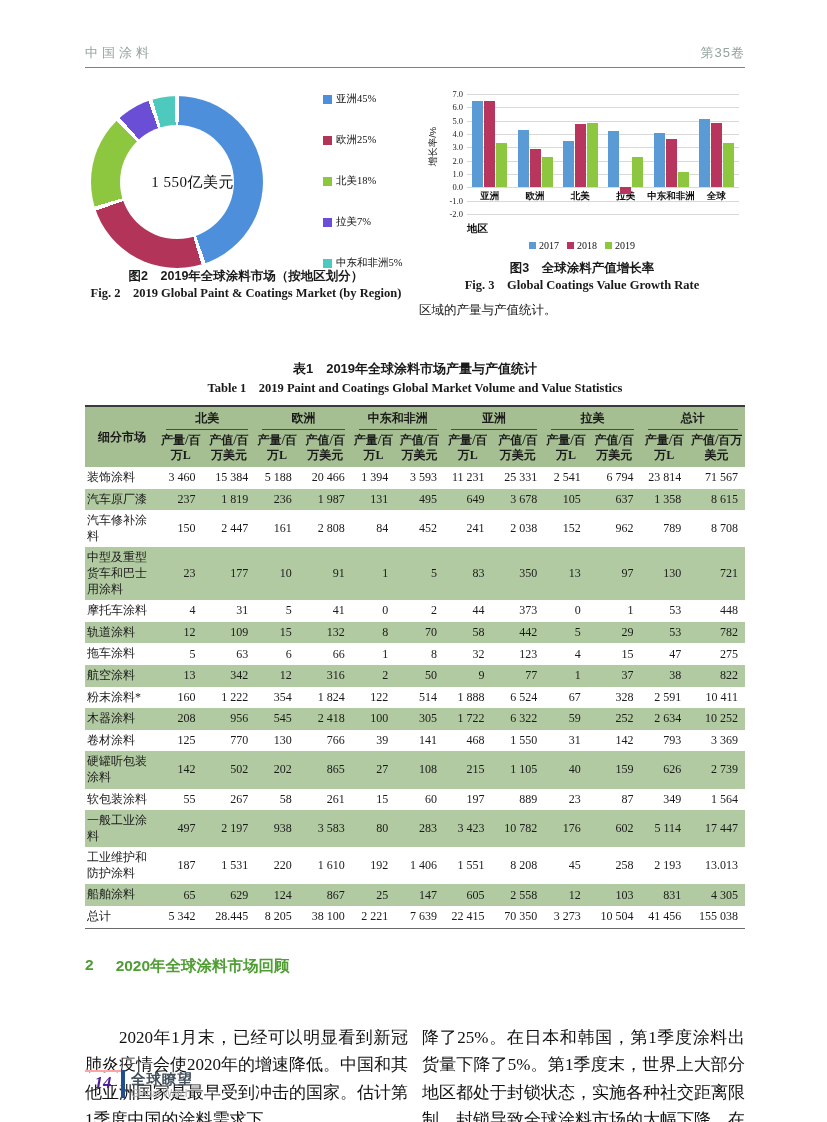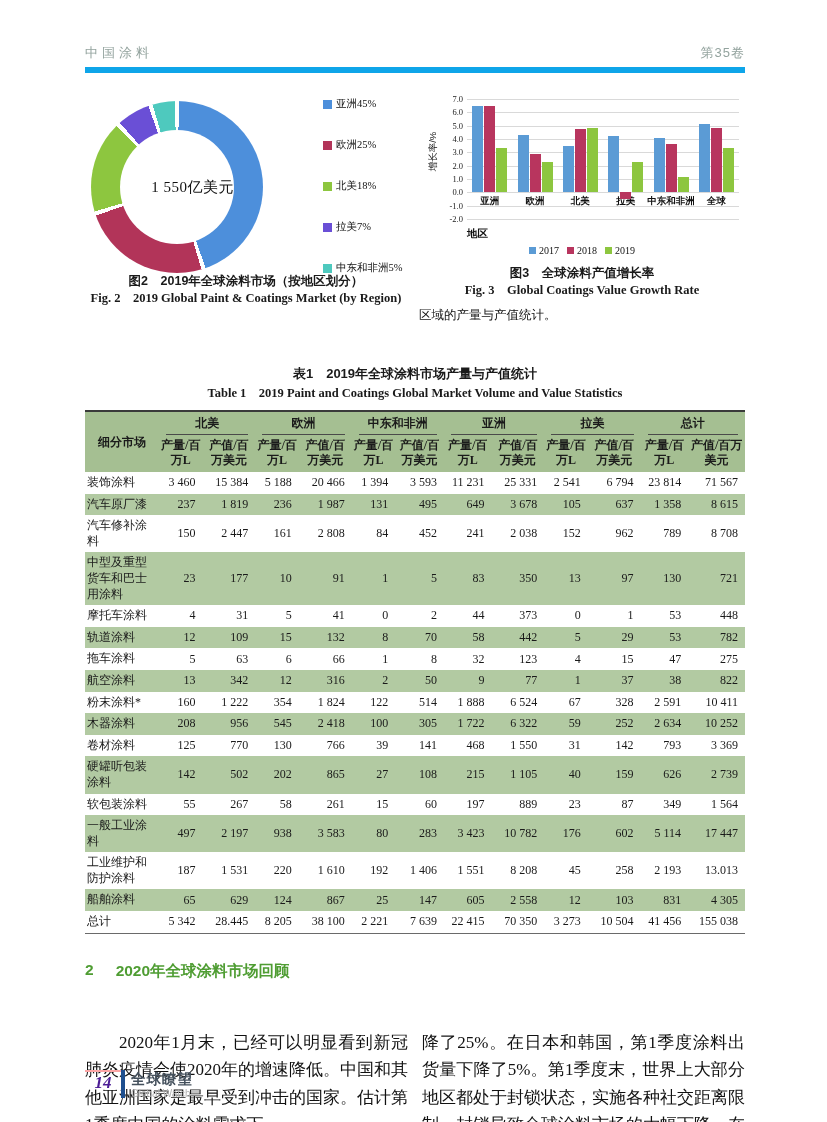--- a/index.html
+++ b/index.html
@@ -11,21 +11,21 @@
     overflow:hidden;
     font-family:"Liberation Serif",serif;
     color:#1a1a1a;
     box-sizing:border-box;
     padding:0 82px 0 85px;
   }
   
   .runhead{
     display:flex;justify-content:space-between;align-items:flex-end;
     padding-top:44px;padding-bottom:5px;
-    border-bottom:6px solid #0ea5e9;
+    border-bottom:1px solid #0ea5e9;
     color:#93a39e;font-size:13px;letter-spacing:4px;
     font-family:"Liberation Sans",sans-serif;
   }
   .runhead .vol{letter-spacing:1px;}
   
   .figs{display:flex;gap:12px;margin-top:20px;}
   .figblock{position:relative;}
   .figblock.left{width:322px;height:232px;}
   .figblock.right{width:326px;height:232px;}
   

